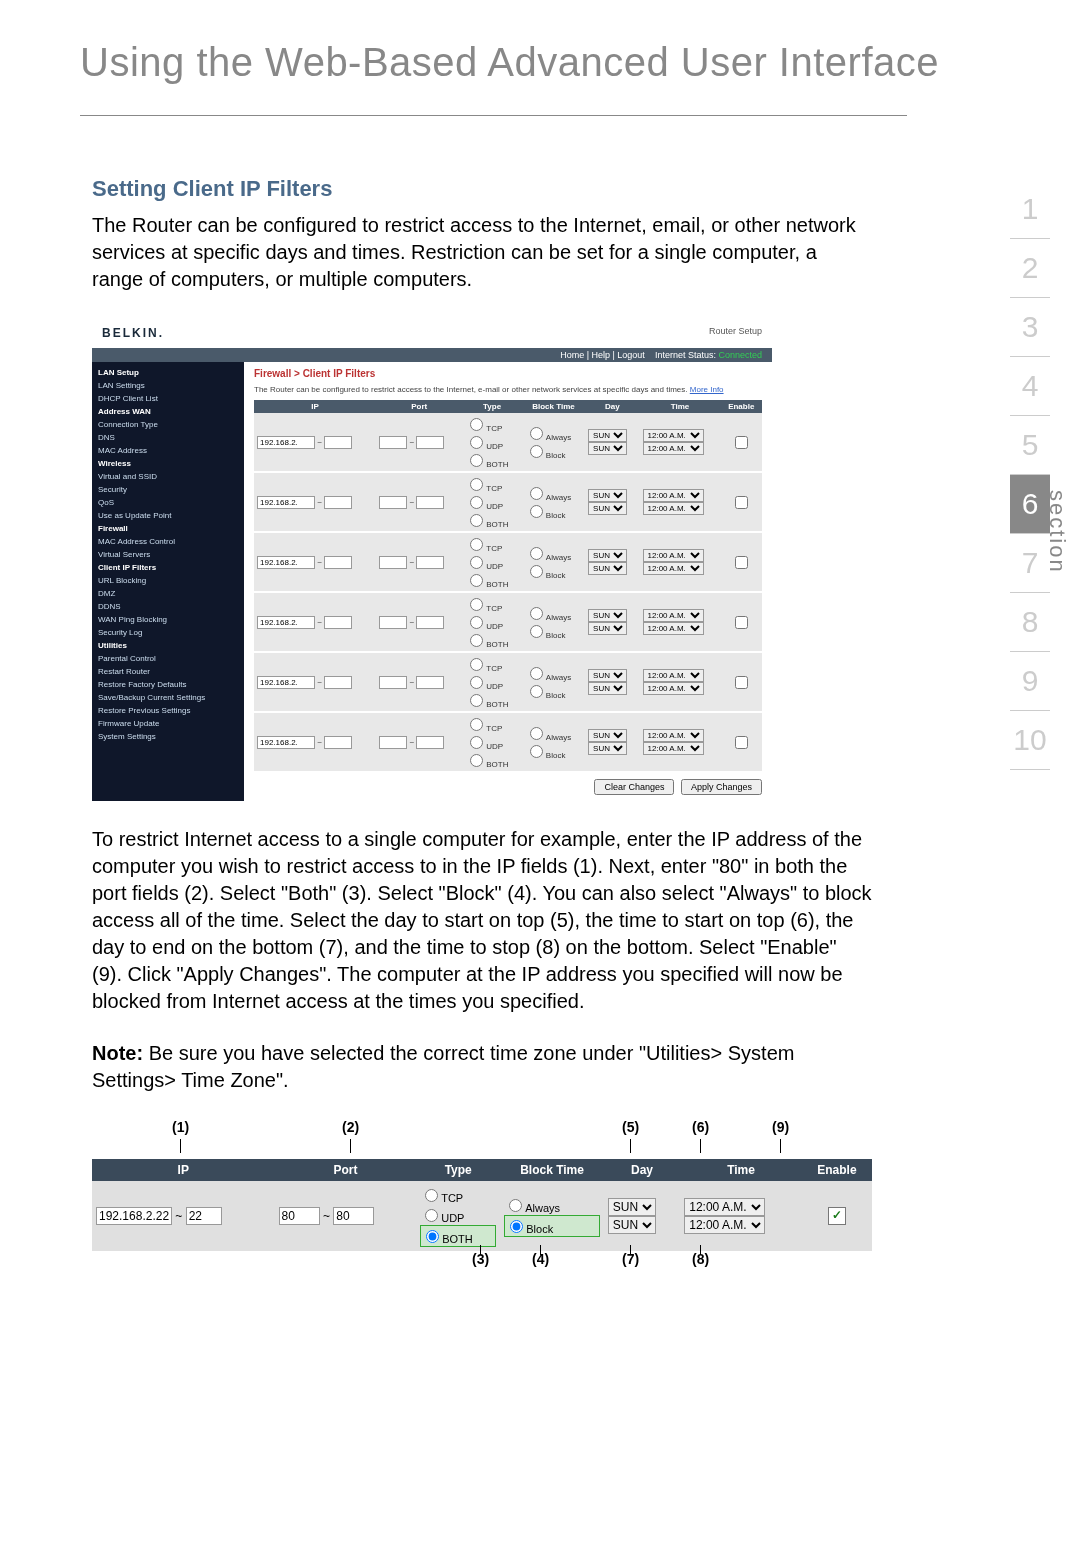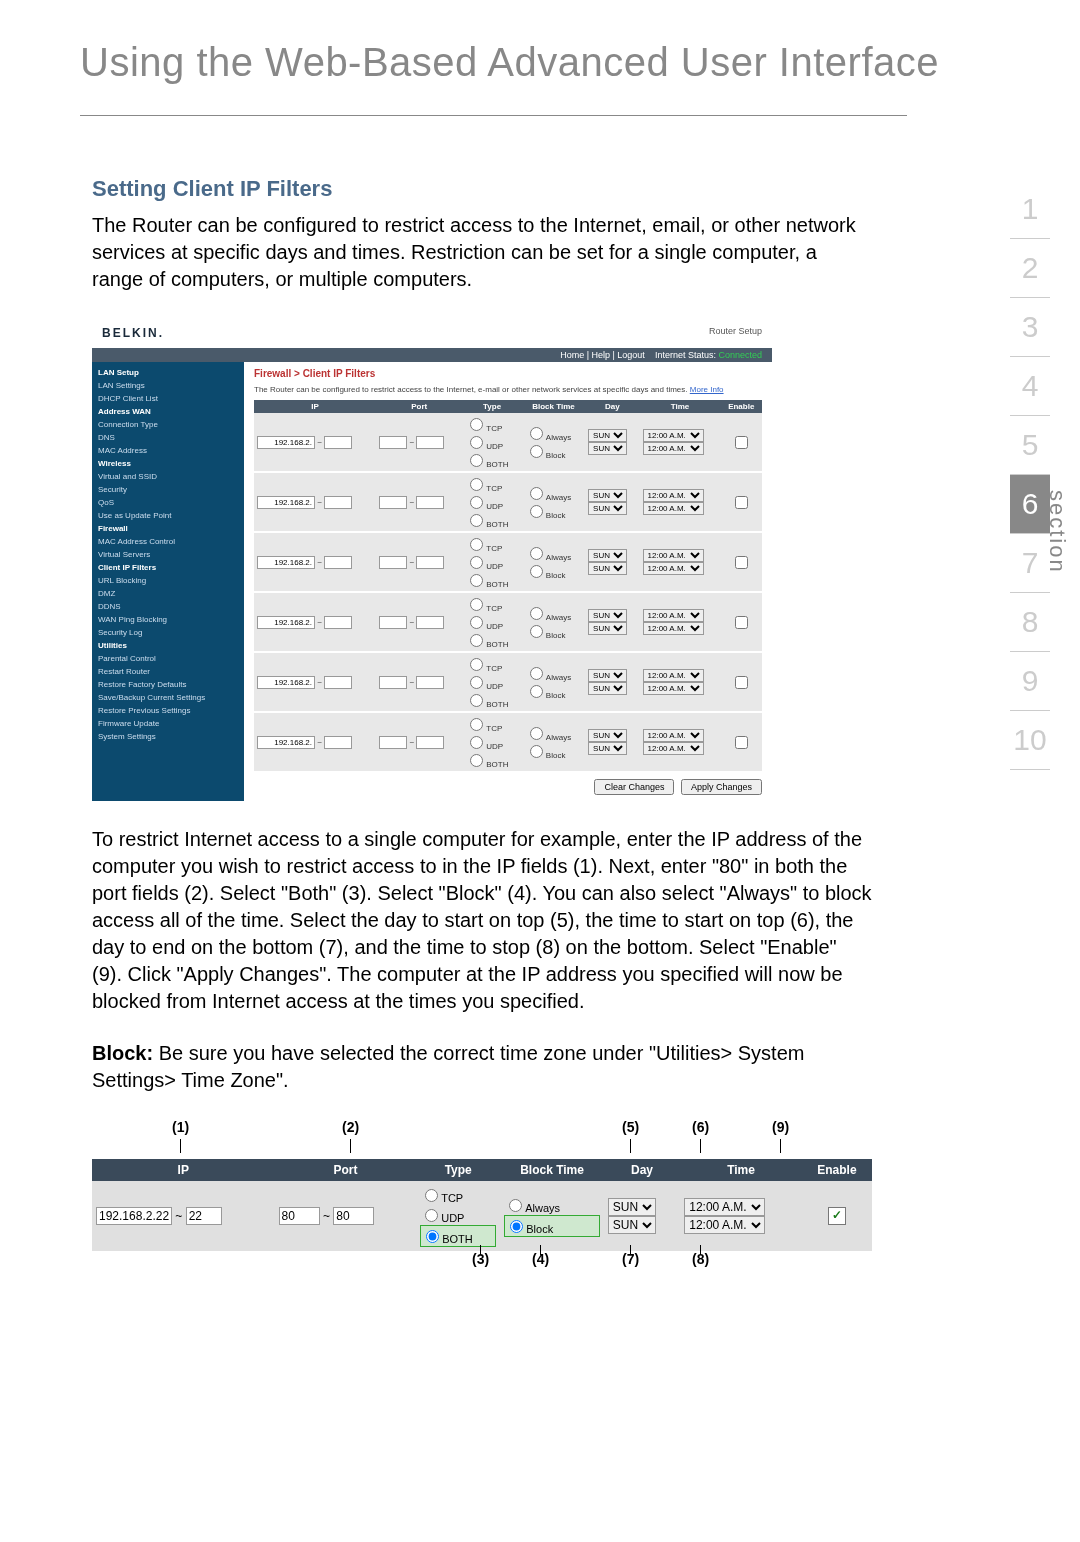--- a/index.html
+++ b/index.html
@@ -91,34 +91,34 @@
   .router-topbar {
     text-align: right;
     padding: 2px 10px;
     background: #4a5a6a;
     font-size: 9px;
   }
   .router-topbar .conn { color: #3c5; }
   .router-body { display: flex; }
   .router-nav {
     width: 140px;
-    background: #0c4a6e;
+    background: #0f172a;
     padding: 4px 6px;
   }
   .router-nav div { padding: 2px 0; color: #cde; font-size: 8px; }
   .router-nav .cat { font-weight: bold; color: #fff; }
   .router-nav .sel { color: #fff; font-weight: bold; }
   .router-main { flex: 1; padding: 6px 10px; background: #fff; color: #333; }
   .router-main .bc { color: #b33; font-weight: bold; font-size: 10px; margin-bottom: 6px; }
   .router-main .desc { font-size: 8px; color: #444; margin-bottom: 6px; }
   .router-table { width: 100%; border-collapse: collapse; font-size: 8px; }
   .router-table th { background: #4a5a6a; color: #fff; padding: 2px 4px; font-weight: bold; }
   .router-table td { background: #e8e8e8; padding: 2px 3px; vertical-align: middle; border-bottom: 2px solid #fff; }
   .router-table input[type=text] { width: 22px; font-size: 8px; border: 1px solid #999; }
-  .router-table .ipcell input { width: 52px; text-align: right; }
+  .router-table .ipcell input { width: 52px; }
   .router-table select { font-size: 8px; border: 1px solid #999; }
   .small-radio { font-size: 8px; display: block; white-space: nowrap; }
   .btns { text-align: right; margin-top: 6px; }
   .btns button { font-size: 9px; padding: 1px 8px; margin-left: 4px; }
   .bottom-img {
     width: 780px;
     position: relative;
     margin-top: 15px;
   }
   .big-table { width: 100%; border-collapse: collapse; font-size: 12px; }
@@ -324,21 +324,21 @@
           <div class="btns">
             <button>Clear Changes</button>
             <button>Apply Changes</button>
           </div>
         </div>
       </div>
     </div>
 
     <div class="body-text">To restrict Internet access to a single computer for example, enter the IP address of the computer you wish to restrict access to in the IP fields (1). Next, enter "80" in both the port fields (2). Select "Both" (3). Select "Block" (4). You can also select "Always" to block access all of the time. Select the day to start on top (5), the time to start on top (6), the day to end on the bottom (7), and the time to stop (8) on the bottom. Select "Enable" (9). Click "Apply Changes". The computer at the IP address you specified will now be blocked from Internet access at the times you specified.</div>
     <div class="body-text">
-      <b>Block:</b><span> Be sure you have selected the correct time zone under "Utilities&gt; System Settings&gt; Time Zone".</span>
+      <b>Note:</b><span> Be sure you have selected the correct time zone under "Utilities&gt; System Settings&gt; Time Zone".</span>
     </div>
 
     <div class="bottom-img">
       <div class="callouts-top">
         <span style="left:80px">(1)</span>
         <span style="left:250px">(2)</span>
         <span style="left:530px">(5)</span>
         <span style="left:600px">(6)</span>
         <span style="left:680px">(9)</span>
 

